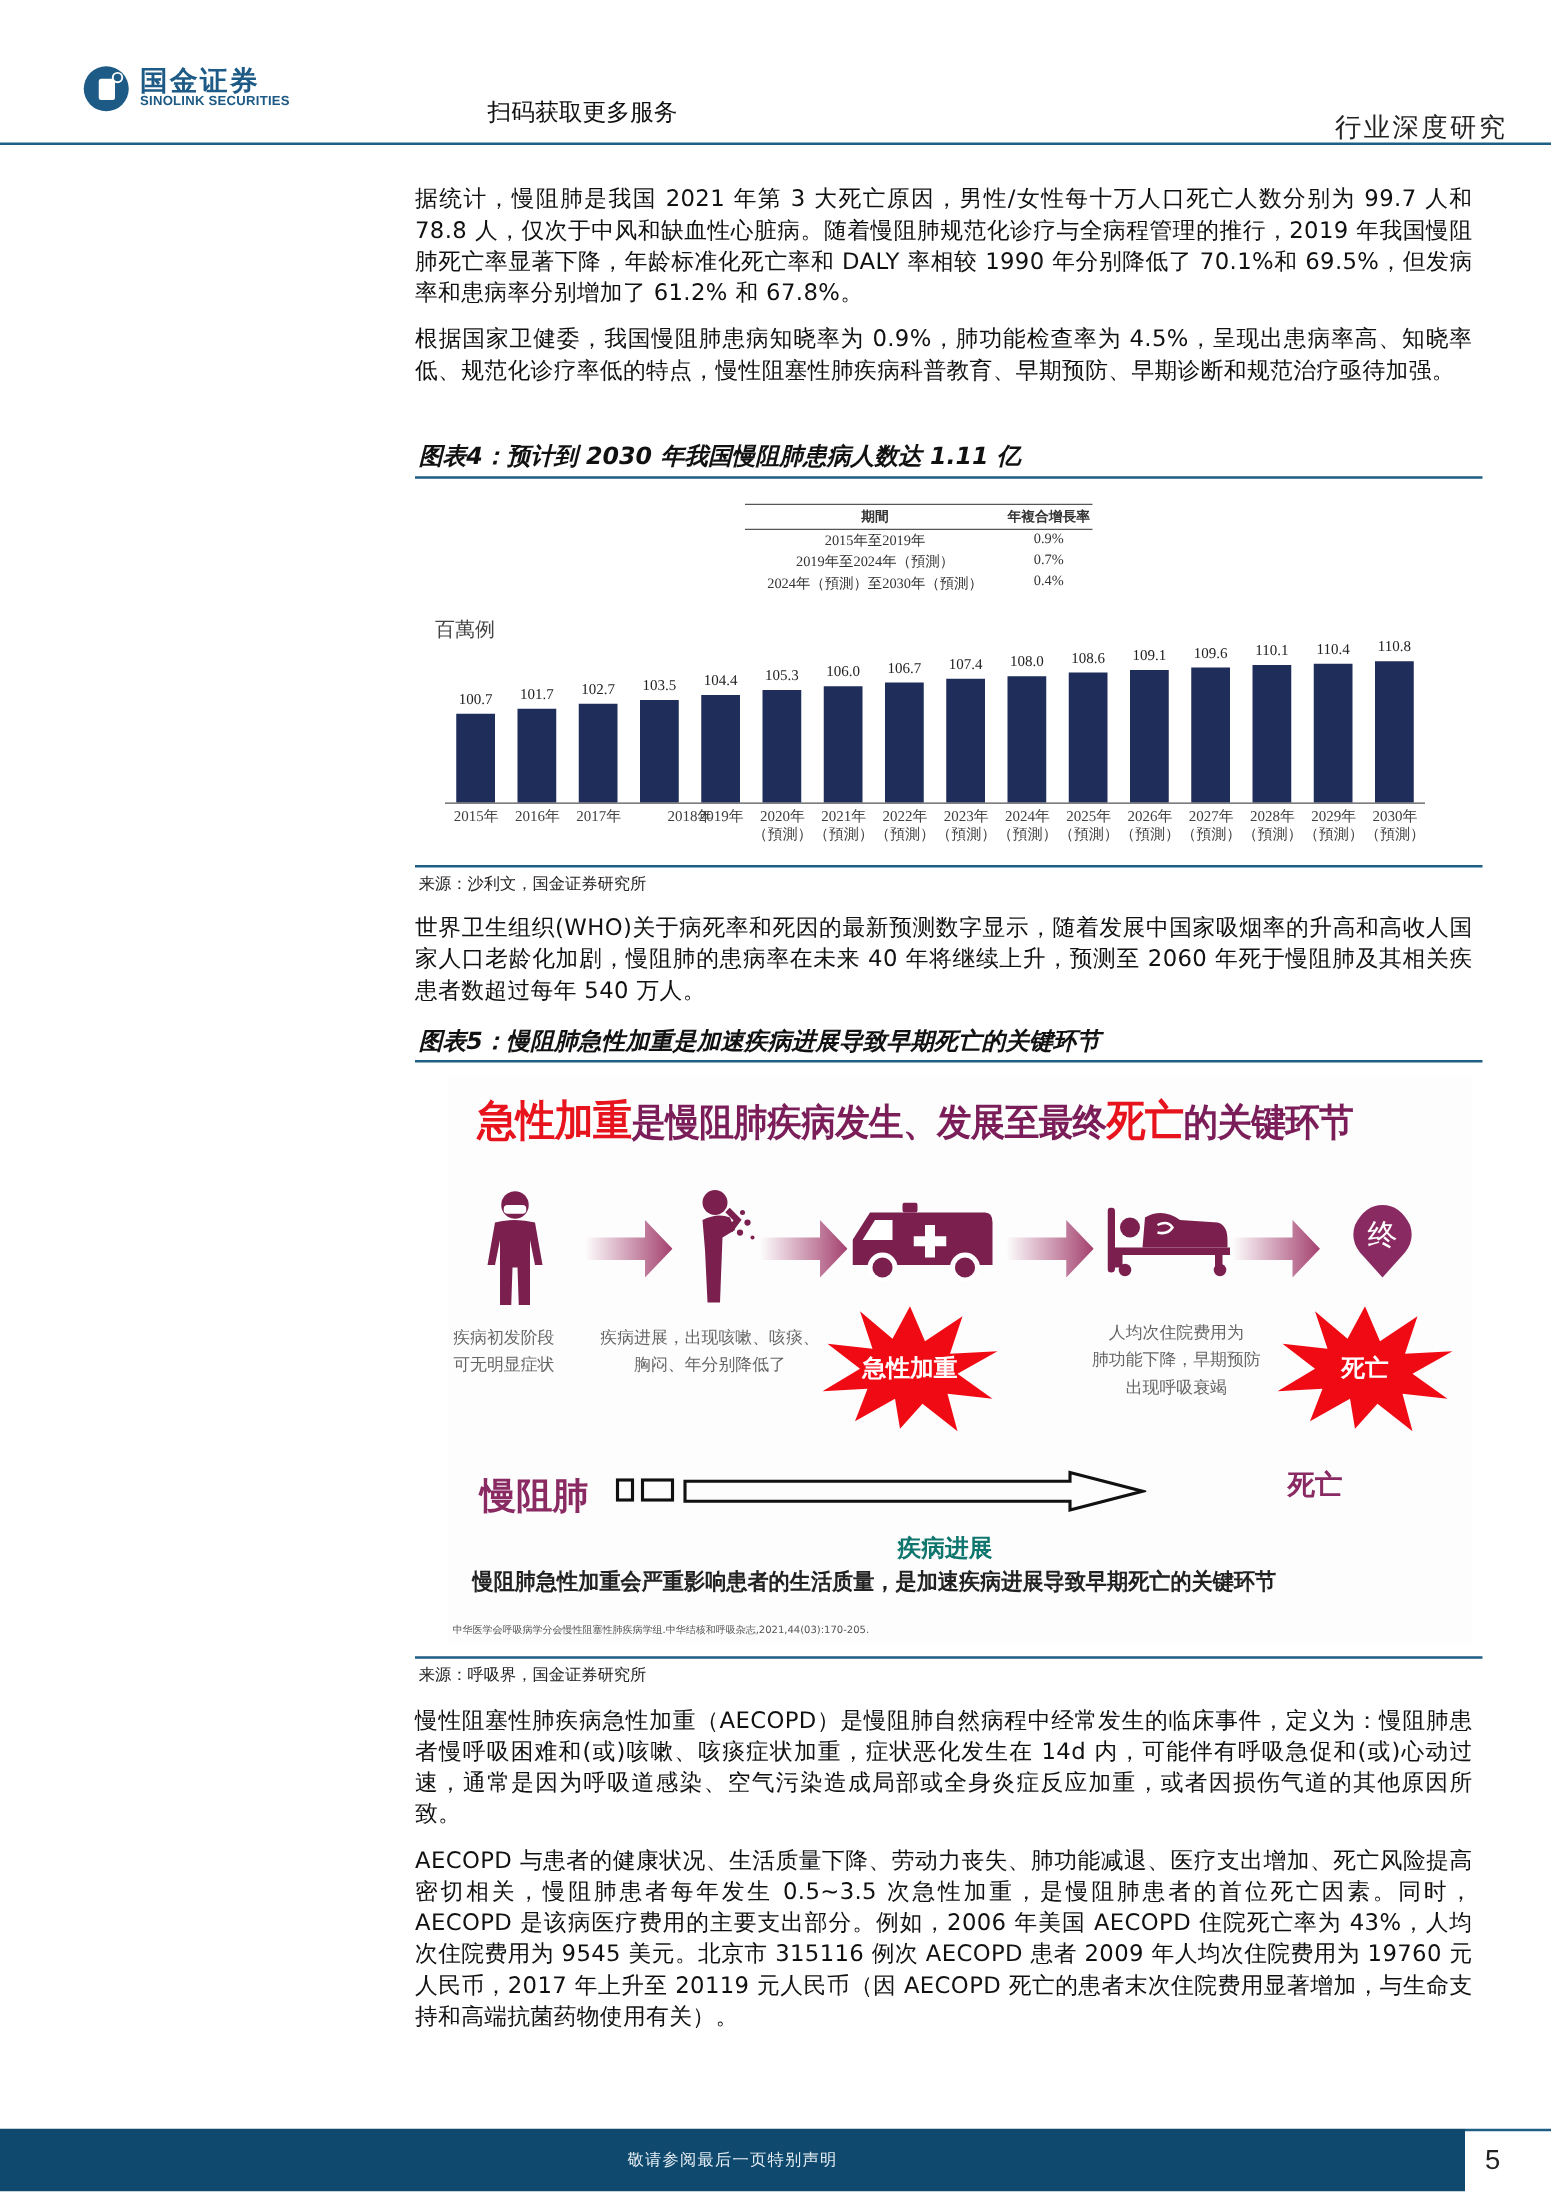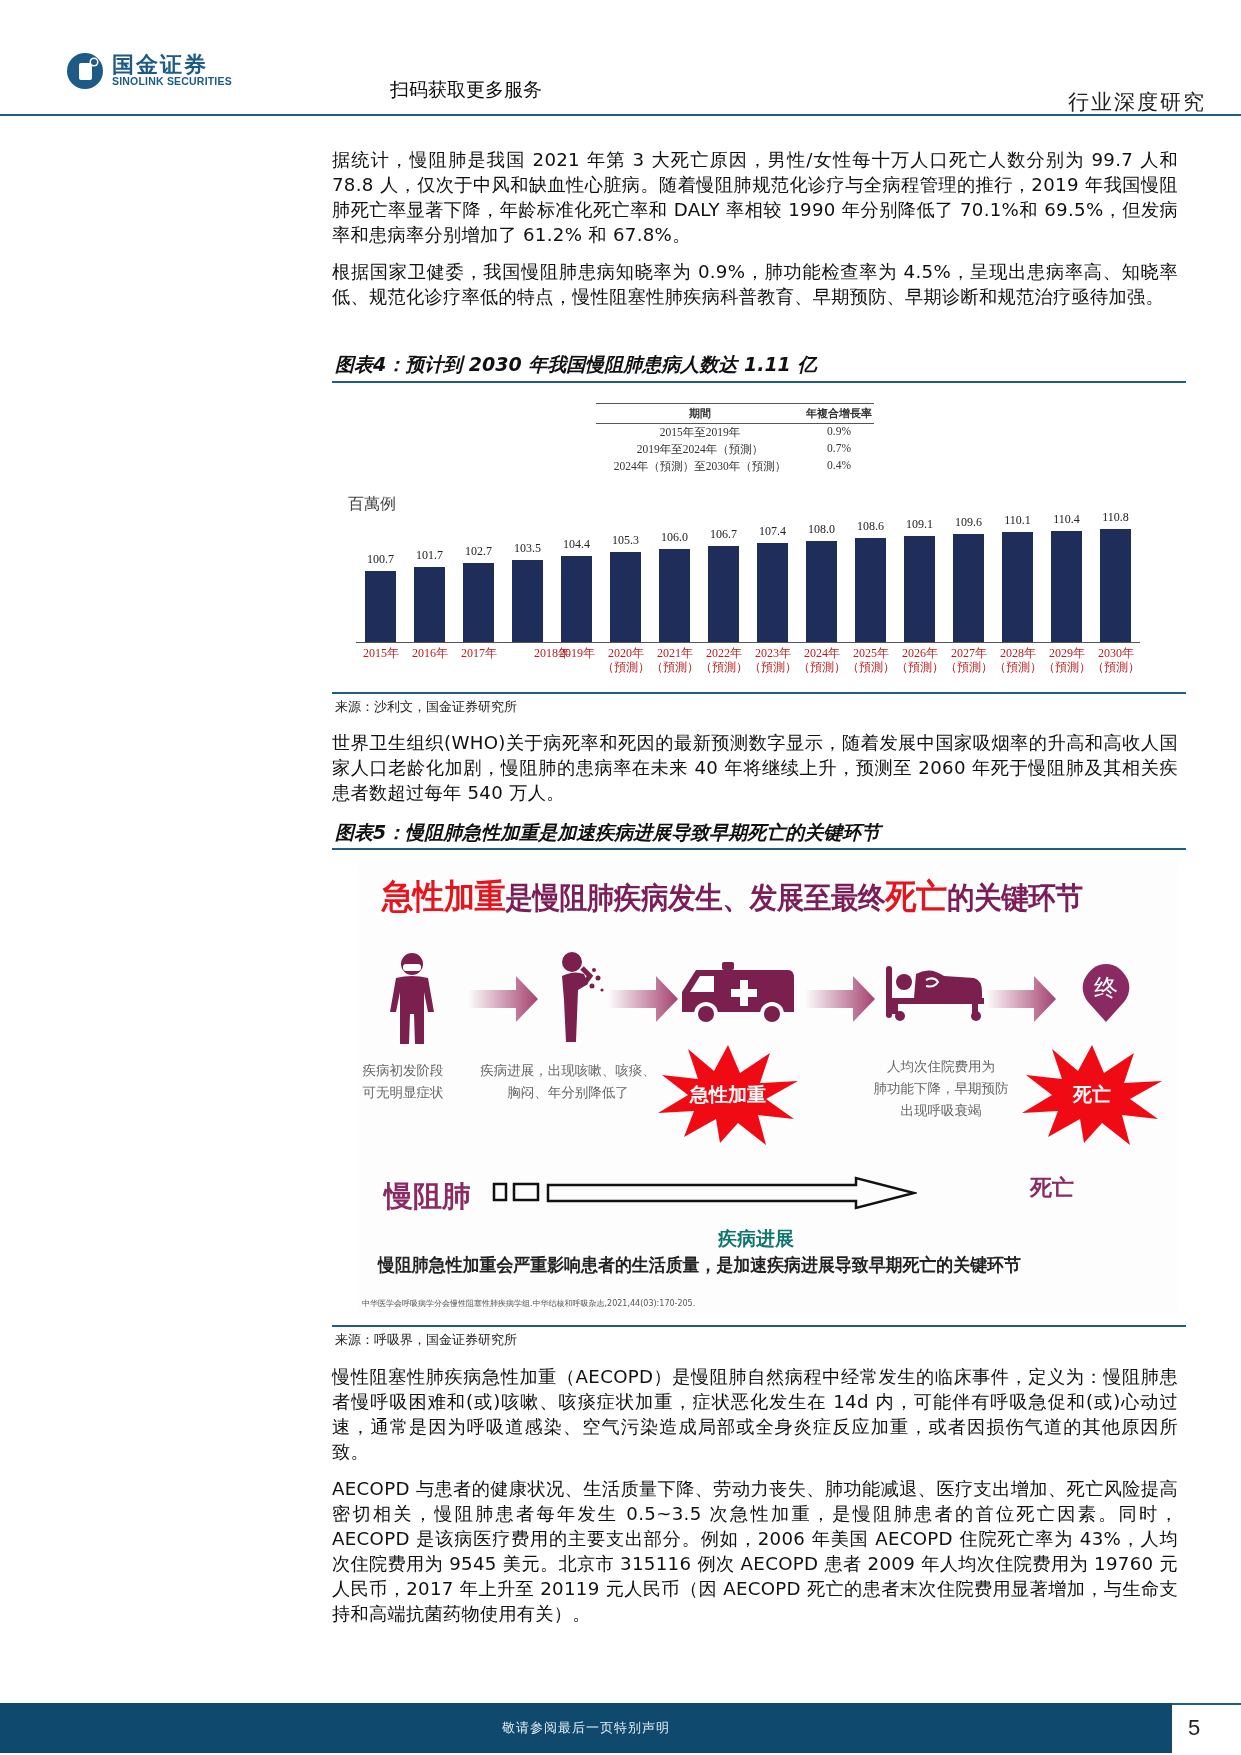--- a/index.html
+++ b/index.html
@@ -35,21 +35,21 @@
     .cagr .c1 { width:208px; text-align:center; }
     .cagr .c2 { width:70px; text-align:center; }
 
     
     .unit { left:348px; top:494px; font-family:"Liberation Serif", serif; font-size:16px; color:#444; }
     .chart { left:356px; top:500px; width:784px; height:172px; }
     .bar-slot { position:absolute; bottom:0; width:49px; }
     .bar { position:absolute; bottom:0; left:9px; width:31px; background:#1e2d5a; }
     .bar-val { position:absolute; left:-6px; width:61px; text-align:center; font-family:"Liberation Serif", serif; font-size:12px; color:#222; }
     .axis { left:356px; top:642px; width:784px; height:1px; background:#555; }
-    .xlab { position:absolute; top:646px; width:56px; text-align:center; font-family:"Liberation Serif", serif; font-size:12px; color:#b91c1c; line-height:14px; }
+    .xlab { position:absolute; top:646px; width:56px; text-align:center; font-family:"Liberation Serif", serif; font-size:12px; color:#404040; line-height:14px; }
 
     
     .fig5 { left:358px; top:860px; width:820px; height:455px; background:#fdfdfd; }
     .fig5-headline { position:absolute; left:24px; top:14px; font-size:30px; font-weight:bold; letter-spacing:-0.5px; font-family:"DejaVu Sans", sans-serif; color:#7a1d58; white-space:nowrap; transform:scaleX(0.92); transform-origin:left; }
     .fig5-headline .red { color:#e8141d; font-size:34px; }
     .stage-icon { position:absolute; }
     .arrow { position:absolute; width:70px; height:46px; }
     .stage-text { position:absolute; font-size:13.5px; color:#666; text-align:center; line-height:22px; font-family:"DejaVu Sans", sans-serif; }
     .burst { position:absolute; }
     .burst-label { position:absolute; width:100%; text-align:center; font-weight:bold; color:#fff; font-size:19px; font-family:"DejaVu Sans", sans-serif; }

